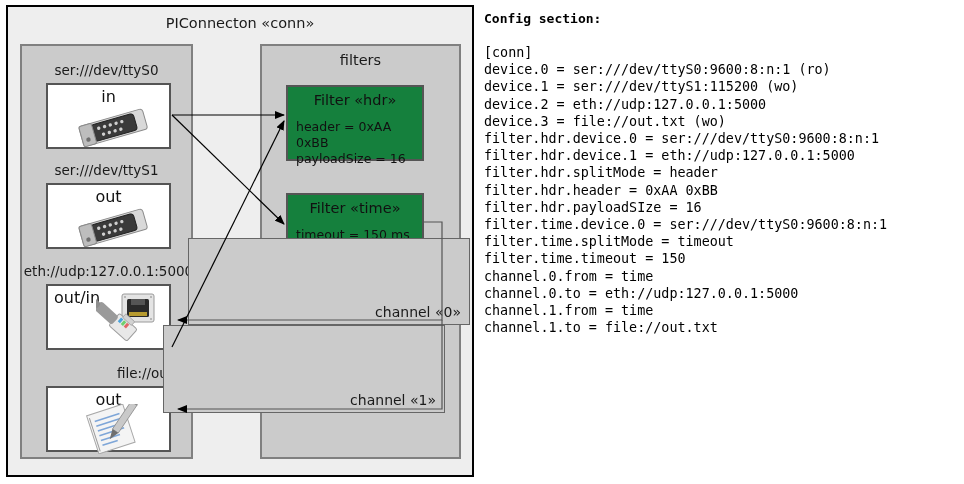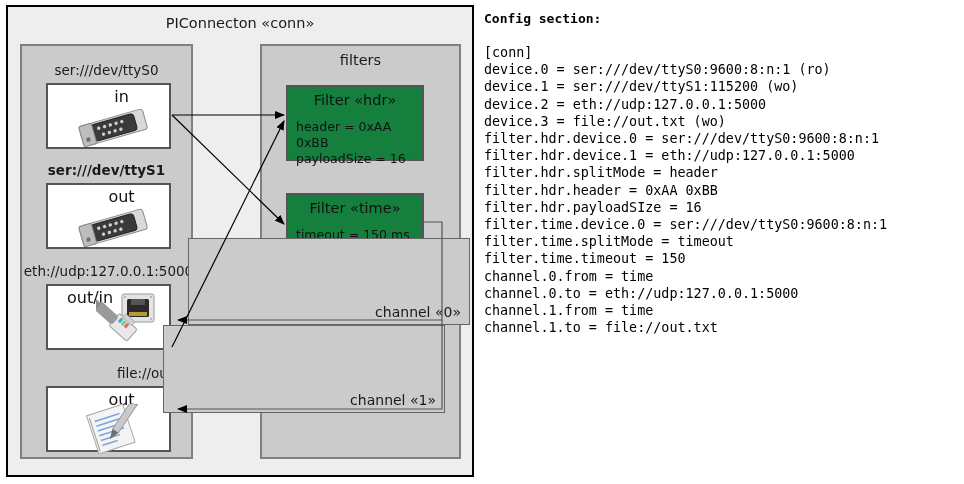--- a/index.html
+++ b/index.html
@@ -25,21 +25,21 @@
   }
 
   
   .dev-label{
     position:absolute;text-align:center;font-size:13.5px;color:#1a1a1a;white-space:nowrap;
   }
   .dev-box{
     position:absolute;background:#ffffff;border:2px solid #555555;box-sizing:border-box;
   }
   .dev-dir{
-    position:absolute;width:100%;text-align:center;top:2px;font-size:16px;color:#111;padding-left:13px;
+    position:absolute;width:100%;text-align:center;top:2px;font-size:16px;color:#111;
   }
   .dev-dir.left{text-align:left;left:6px;width:auto;}
 
   
   .filter-box{
     position:absolute;background:#15803d;border:2px solid #555555;box-sizing:border-box;
   }
   .filter-title{
     position:absolute;left:0;top:5px;width:100%;text-align:center;font-size:14.5px;color:#111;
   }
@@ -106,21 +106,21 @@
               <circle cx="36" cy="26" r="1.7"></circle>
             <circle cx="42" cy="26" r="1.7"></circle>
               <circle cx="48" cy="26" r="1.7"></circle>
           </g>
           <rect x="8" y="12" width="13" height="21" rx="2" fill="#bdbdbd" stroke="#8a8a8a" stroke-width="1"></rect>
           <circle cx="14" cy="27" r="2.2" fill="#6f6f6f"></circle>
         </g>
       </svg>
     </div>
 
-    <div class="dev-label" style="left:12px;top:155px;width:173px;font-weight:bold;">ser:///dev/ttyS1</div>
+    <div class="dev-label" style="left:12px;top:155px;width:173px;">ser:///dev/ttyS1</div>
     <div class="dev-box" style="left:38px;top:176px;width:125px;height:66px;">
       <div class="dev-dir">out</div>
       <svg class="icon" style="left:24px;top:20px;" width="84" height="44" viewBox="0 0 84 44">
         <g transform="rotate(-16 42 22)">
           <rect x="8" y="12" width="66" height="21" rx="3" fill="#d9d9d9" stroke="#8a8a8a" stroke-width="1"></rect>
           <rect x="20" y="14" width="44" height="17" rx="3" fill="#3a3a3a" stroke="#222" stroke-width="1"></rect>
           <g fill="#cfcfcf">
             <circle cx="27" cy="19" r="1.7"></circle>
               <circle cx="33" cy="19" r="1.7"></circle>
             <circle cx="39" cy="19" r="1.7"></circle>

